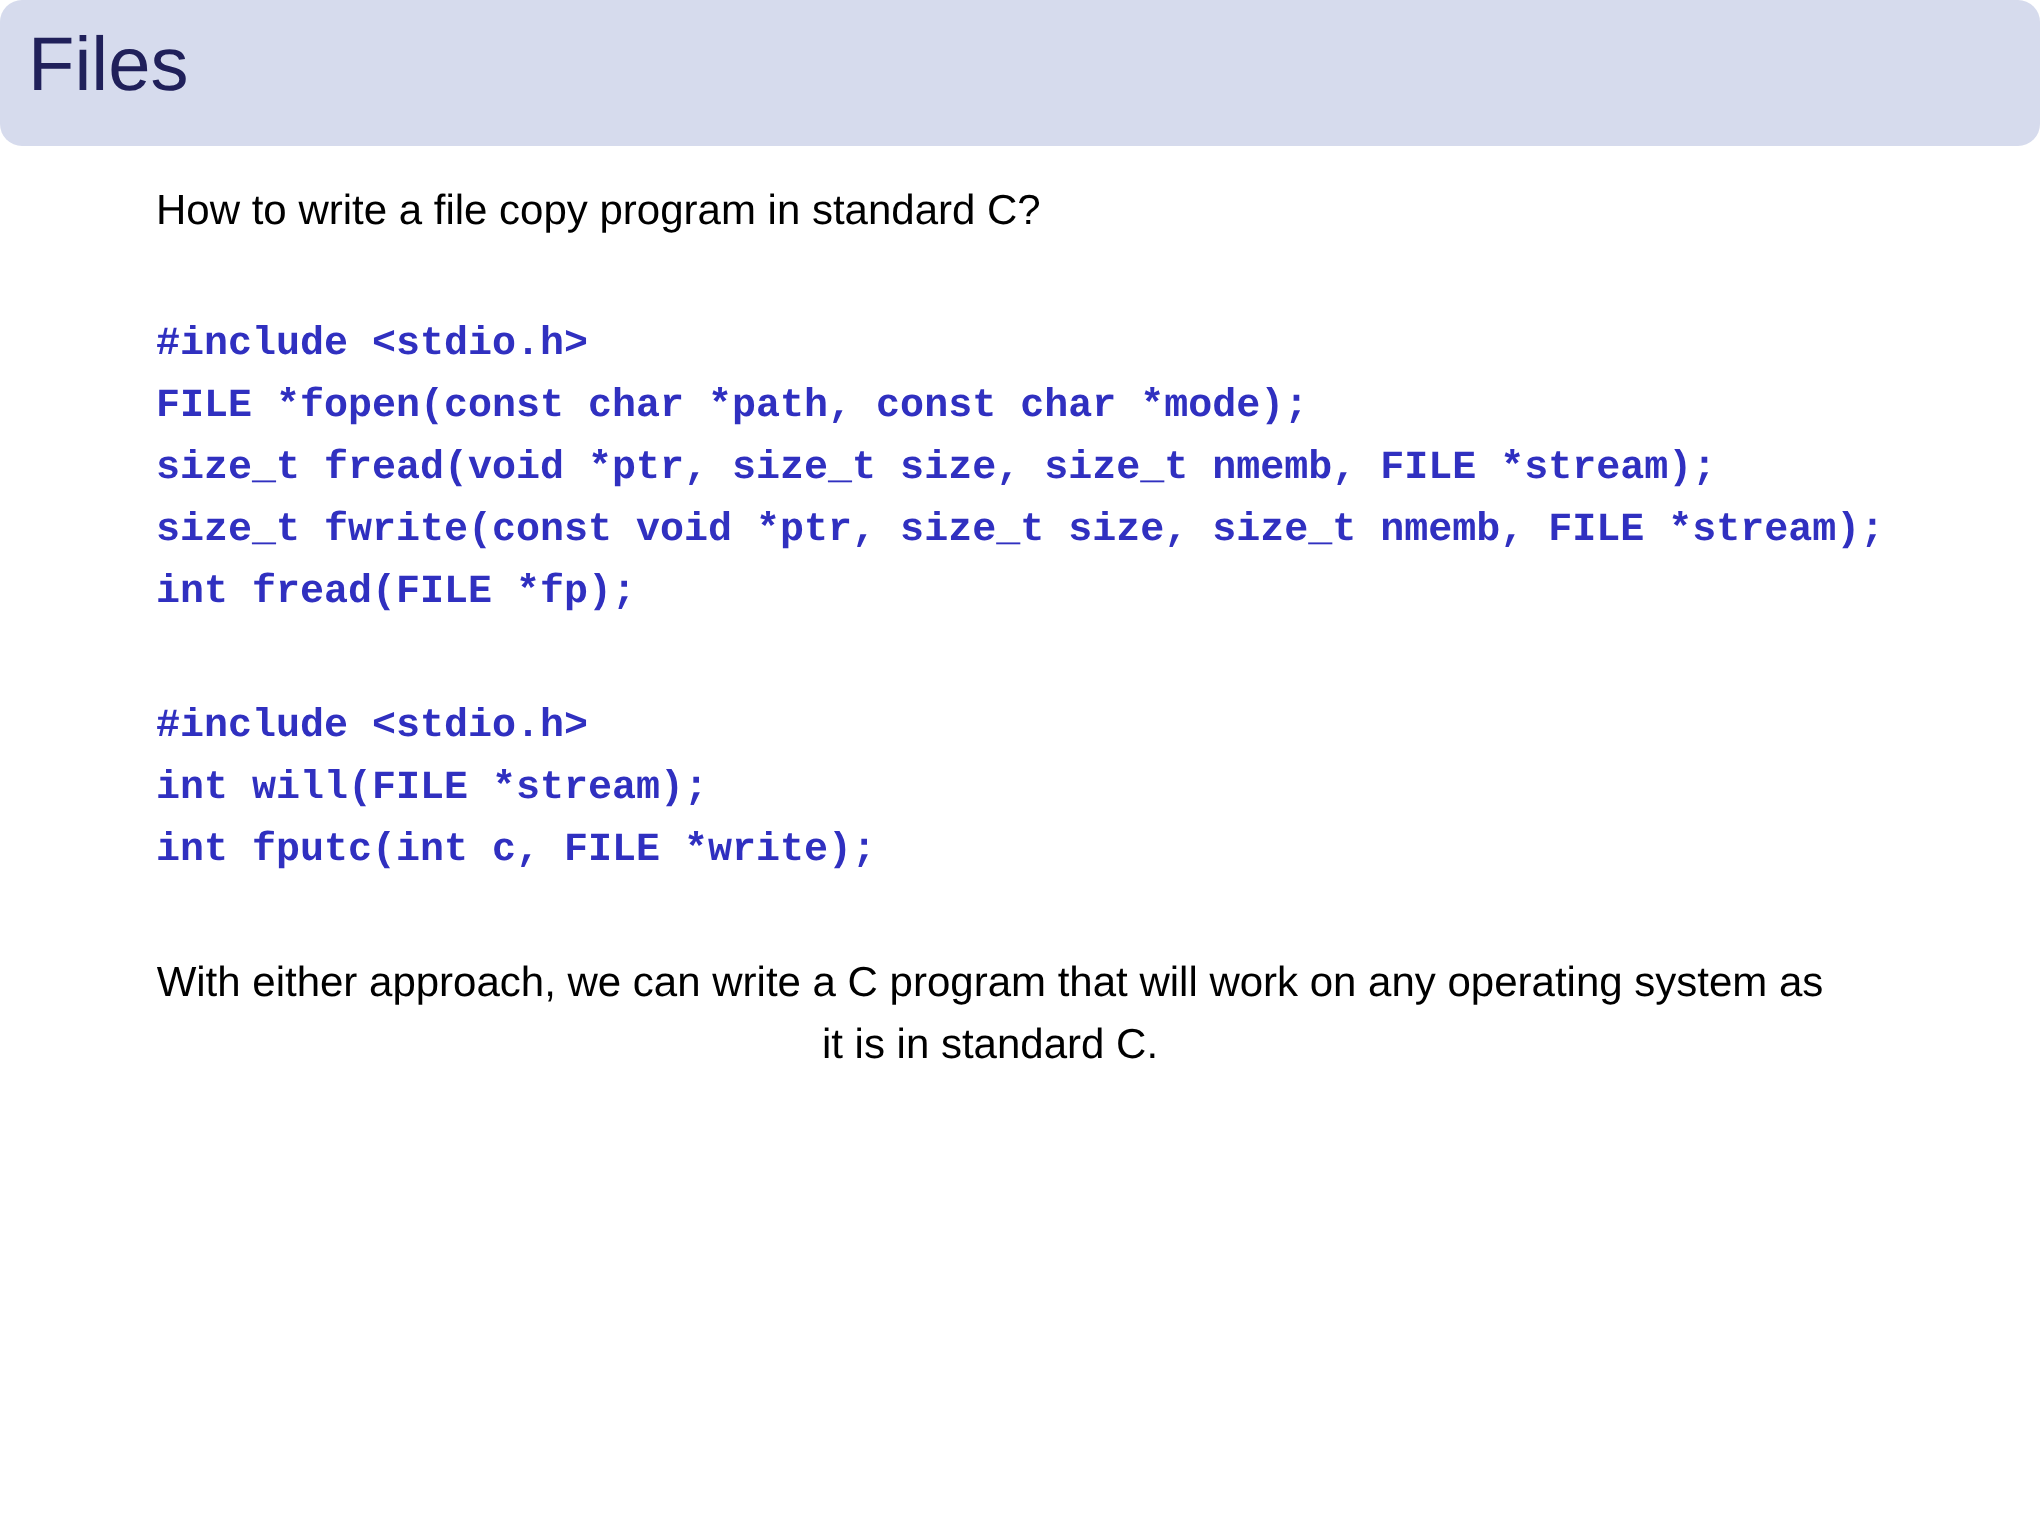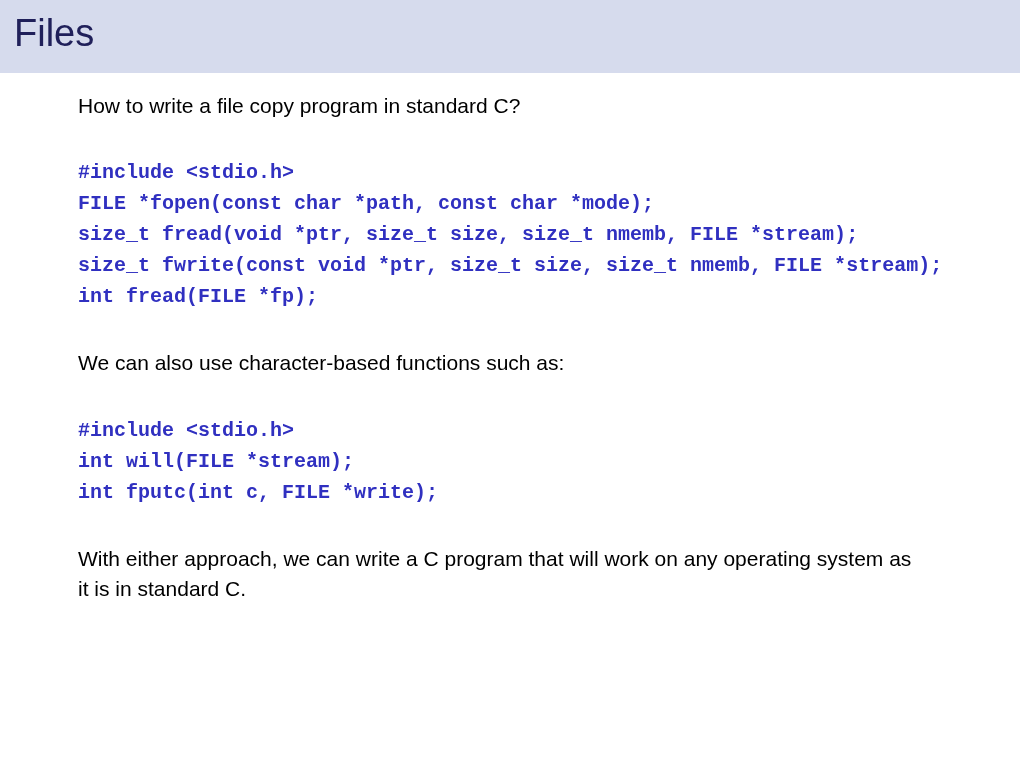--- a/index.html
+++ b/index.html
@@ -10,39 +10,41 @@
     body {
       width: 1020px;
       height: 764px;
       background: #ffffff;
       font-family: 'Segoe UI', 'Helvetica Neue', Arial, sans-serif;
       overflow: hidden;
     }
     .title-bar {
       background: #d6dbed;
       padding: 12px 14px 18px 14px;
+      border-radius: 11px;
     }
     .title {
       font-size: 38px;
       font-weight: 300;
       color: #20205a;
       font-family: 'Segoe UI Light', 'Helvetica Neue', Arial, sans-serif;
     }
     .content {
       padding: 18px 108px 0 78px;
     }
     .text-block {
       font-size: 21px;
       color: #000000;
       font-weight: 400;
       line-height: 1.45;
       margin-bottom: 36px;
     }
     .text-block.tight {
       margin-bottom: 12px;
+      text-align: center;
     }
     .code-block {
       font-family: 'Courier New', Courier, monospace;
       font-size: 20px;
       color: #3030c0;
       font-weight: 600;
       line-height: 1.55;
       margin-bottom: 36px;
       white-space: pre;
     }
@@ -57,21 +59,20 @@
 <div class="content">
 
   <div class="text-block">How to write a file copy program in standard C?</div>
 
   <div class="code-block"><span>#include &lt;stdio.h&gt;</span>
 <span>FILE *fopen(const char *path, const char *mode);</span>
 <span>size_t fread(void *ptr, size_t size, size_t nmemb, FILE *stream);</span>
 <span>size_t fwrite(const void *ptr, size_t size, size_t nmemb, FILE *stream);</span>
 <span>int fread(FILE *fp);</span></div>
 
-  <div class="text-block">We can also use character-based functions such as:</div>
 
   <div class="code-block"><span>#include &lt;stdio.h&gt;</span>
 <span>int will(FILE *stream);</span>
 <span>int fputc(int c, FILE *write);</span></div>
 
   <div class="text-block tight">With either approach, we can write a C program that will work on any operating system as it is in standard C.</div>
 
 
 </div>
 

